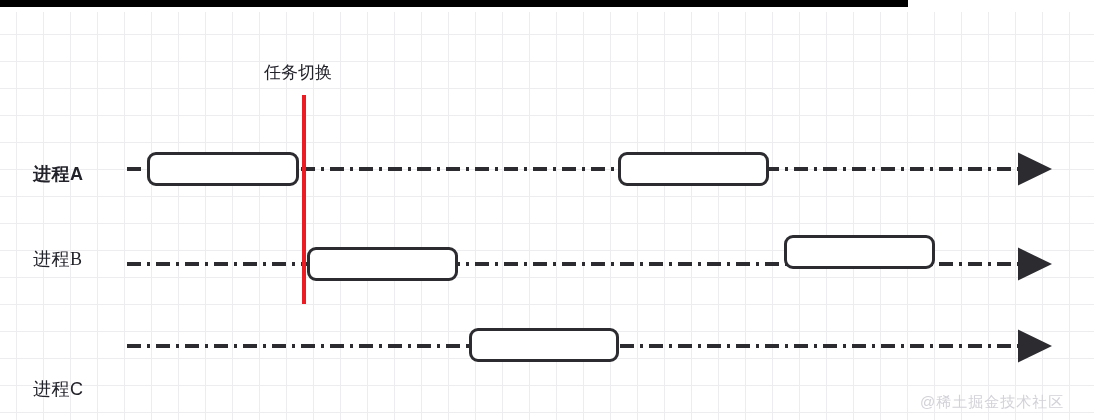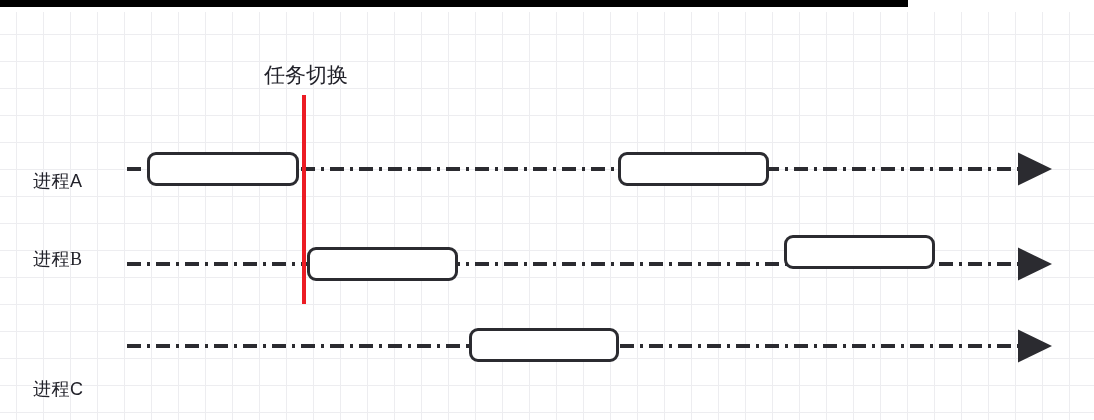--- a/index.html
+++ b/index.html
@@ -50,21 +50,21 @@
   .lane-label {
     position: absolute;
     font-size: 18px;
     color: #22222a;
     letter-spacing: 0.5px;
     white-space: nowrap;
     line-height: 1;
   }
   .switch-label {
     position: absolute;
-    font-size: 21px;
+    font-size: 17px;
     color: #22222a;
     white-space: nowrap;
     line-height: 1;
   }
   .watermark {
     position: absolute;
     font-size: 15px;
     color: #d2d2d8;
     white-space: nowrap;
     line-height: 1;
@@ -98,25 +98,26 @@
       </marker>
     </defs>
     <g id="axes">
         <line x1="127" y1="169" x2="1022" y2="169" stroke="#2b2b30" stroke-width="4" stroke-dasharray="14 6 3 6" marker-end="url(#arrowhead)"></line>
         <line x1="127" y1="264" x2="1022" y2="264" stroke="#2b2b30" stroke-width="4" stroke-dasharray="14 6 3 6" marker-end="url(#arrowhead)"></line>
         <line x1="127" y1="346" x2="1022" y2="346" stroke="#2b2b30" stroke-width="4" stroke-dasharray="14 6 3 6" marker-end="url(#arrowhead)"></line>
       </g>
   </svg>
 
   <div id="overlays">
-      <div class="lane-label" style="left: 33px; top: 172px;">进程A</div>
+      <div class="lane-label" style="left: 33px; top: 165px; font-weight: bold;">进程A</div>
       <div class="task-box" style="left: 147px; top: 152px; width: 152px; height: 34px;"></div>
       <div class="task-box" style="left: 618px; top: 152px; width: 151px; height: 34px;"></div>
       <div class="lane-label" style="left: 33px; top: 250px; font-family: Liberation Serif, serif;">进程B</div>
       <div class="task-box" style="left: 307px; top: 247px; width: 151px; height: 34px;"></div>
       <div class="task-box" style="left: 784px; top: 235px; width: 151px; height: 34px;"></div>
       <div class="lane-label" style="left: 33px; top: 332px; margin-top: 48px;">进程C</div>
       <div class="task-box" style="left: 469px; top: 328px; width: 150px; height: 34px;"></div>
     </div>
 
 <div class="red-line" style="left: 302px; top: 95px; width: 4px; height: 209px; background: rgb(236, 28, 36);"></div>
     <div class="switch-label" style="left: 264px; top: 64px;">任务切换</div>
+    <div class="watermark" style="left: 920px; top: 394px;">@稀土掘金技术社区</div>
   </div>
 
 </body></html>

